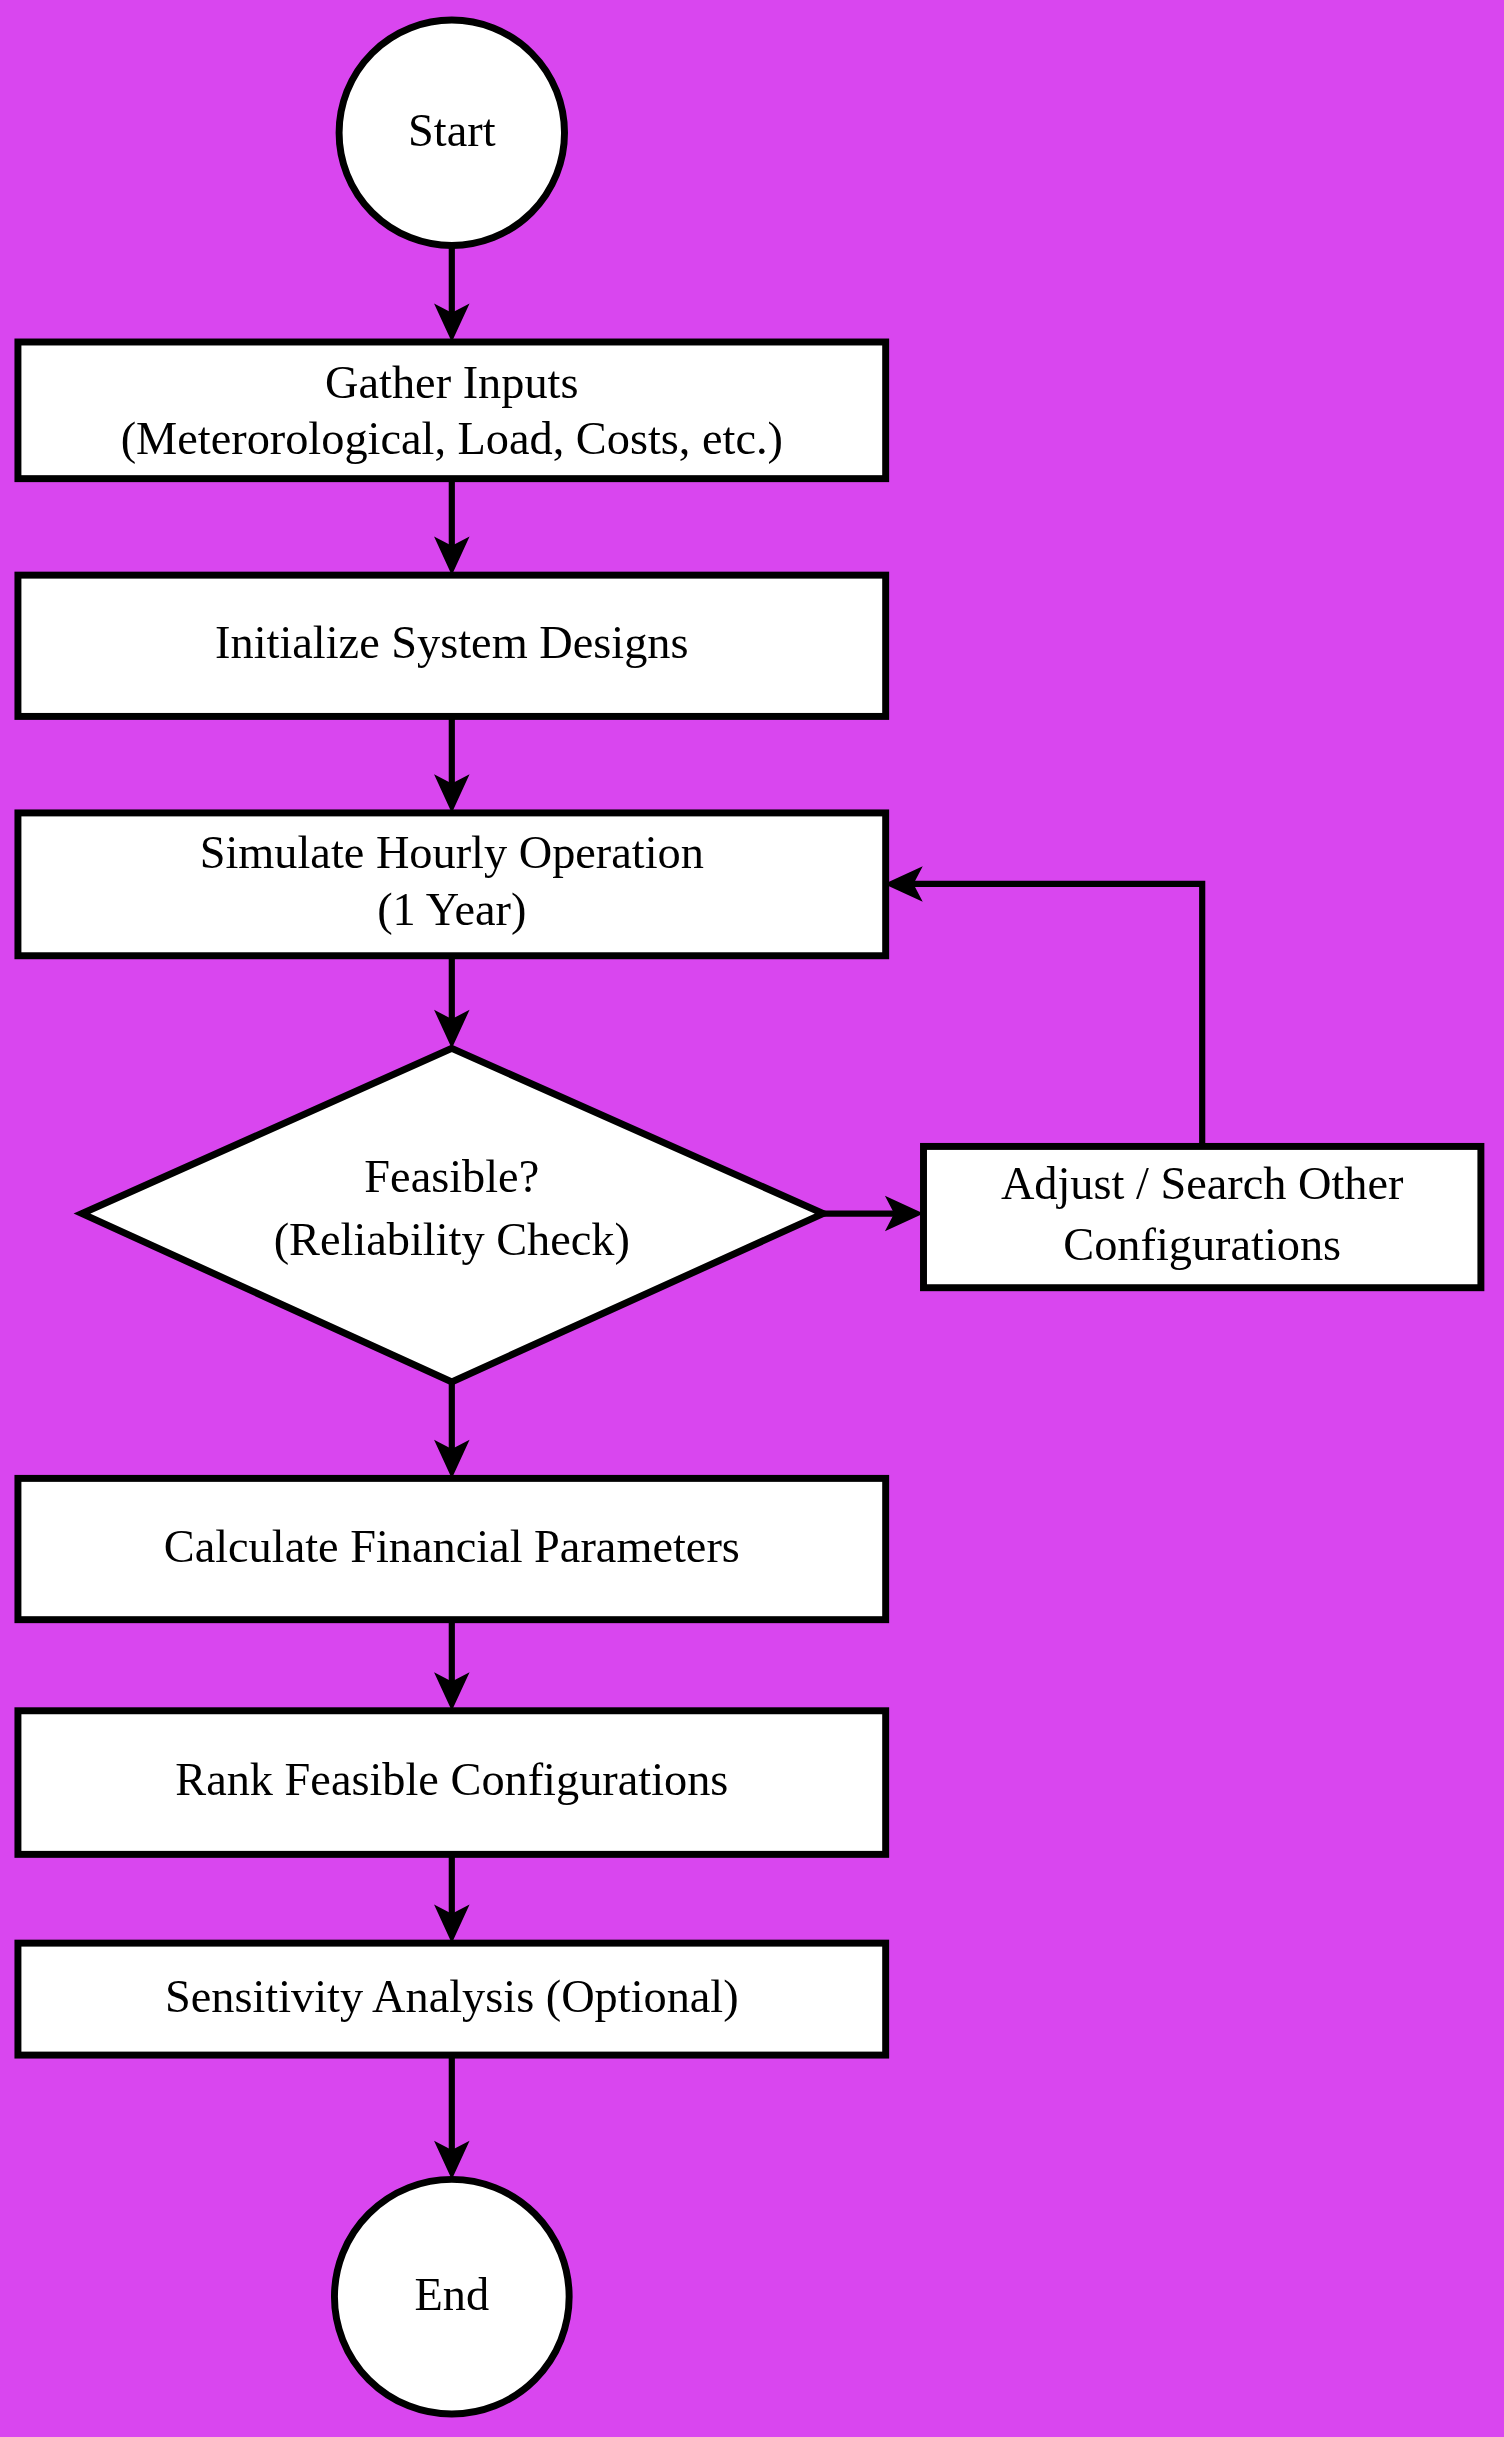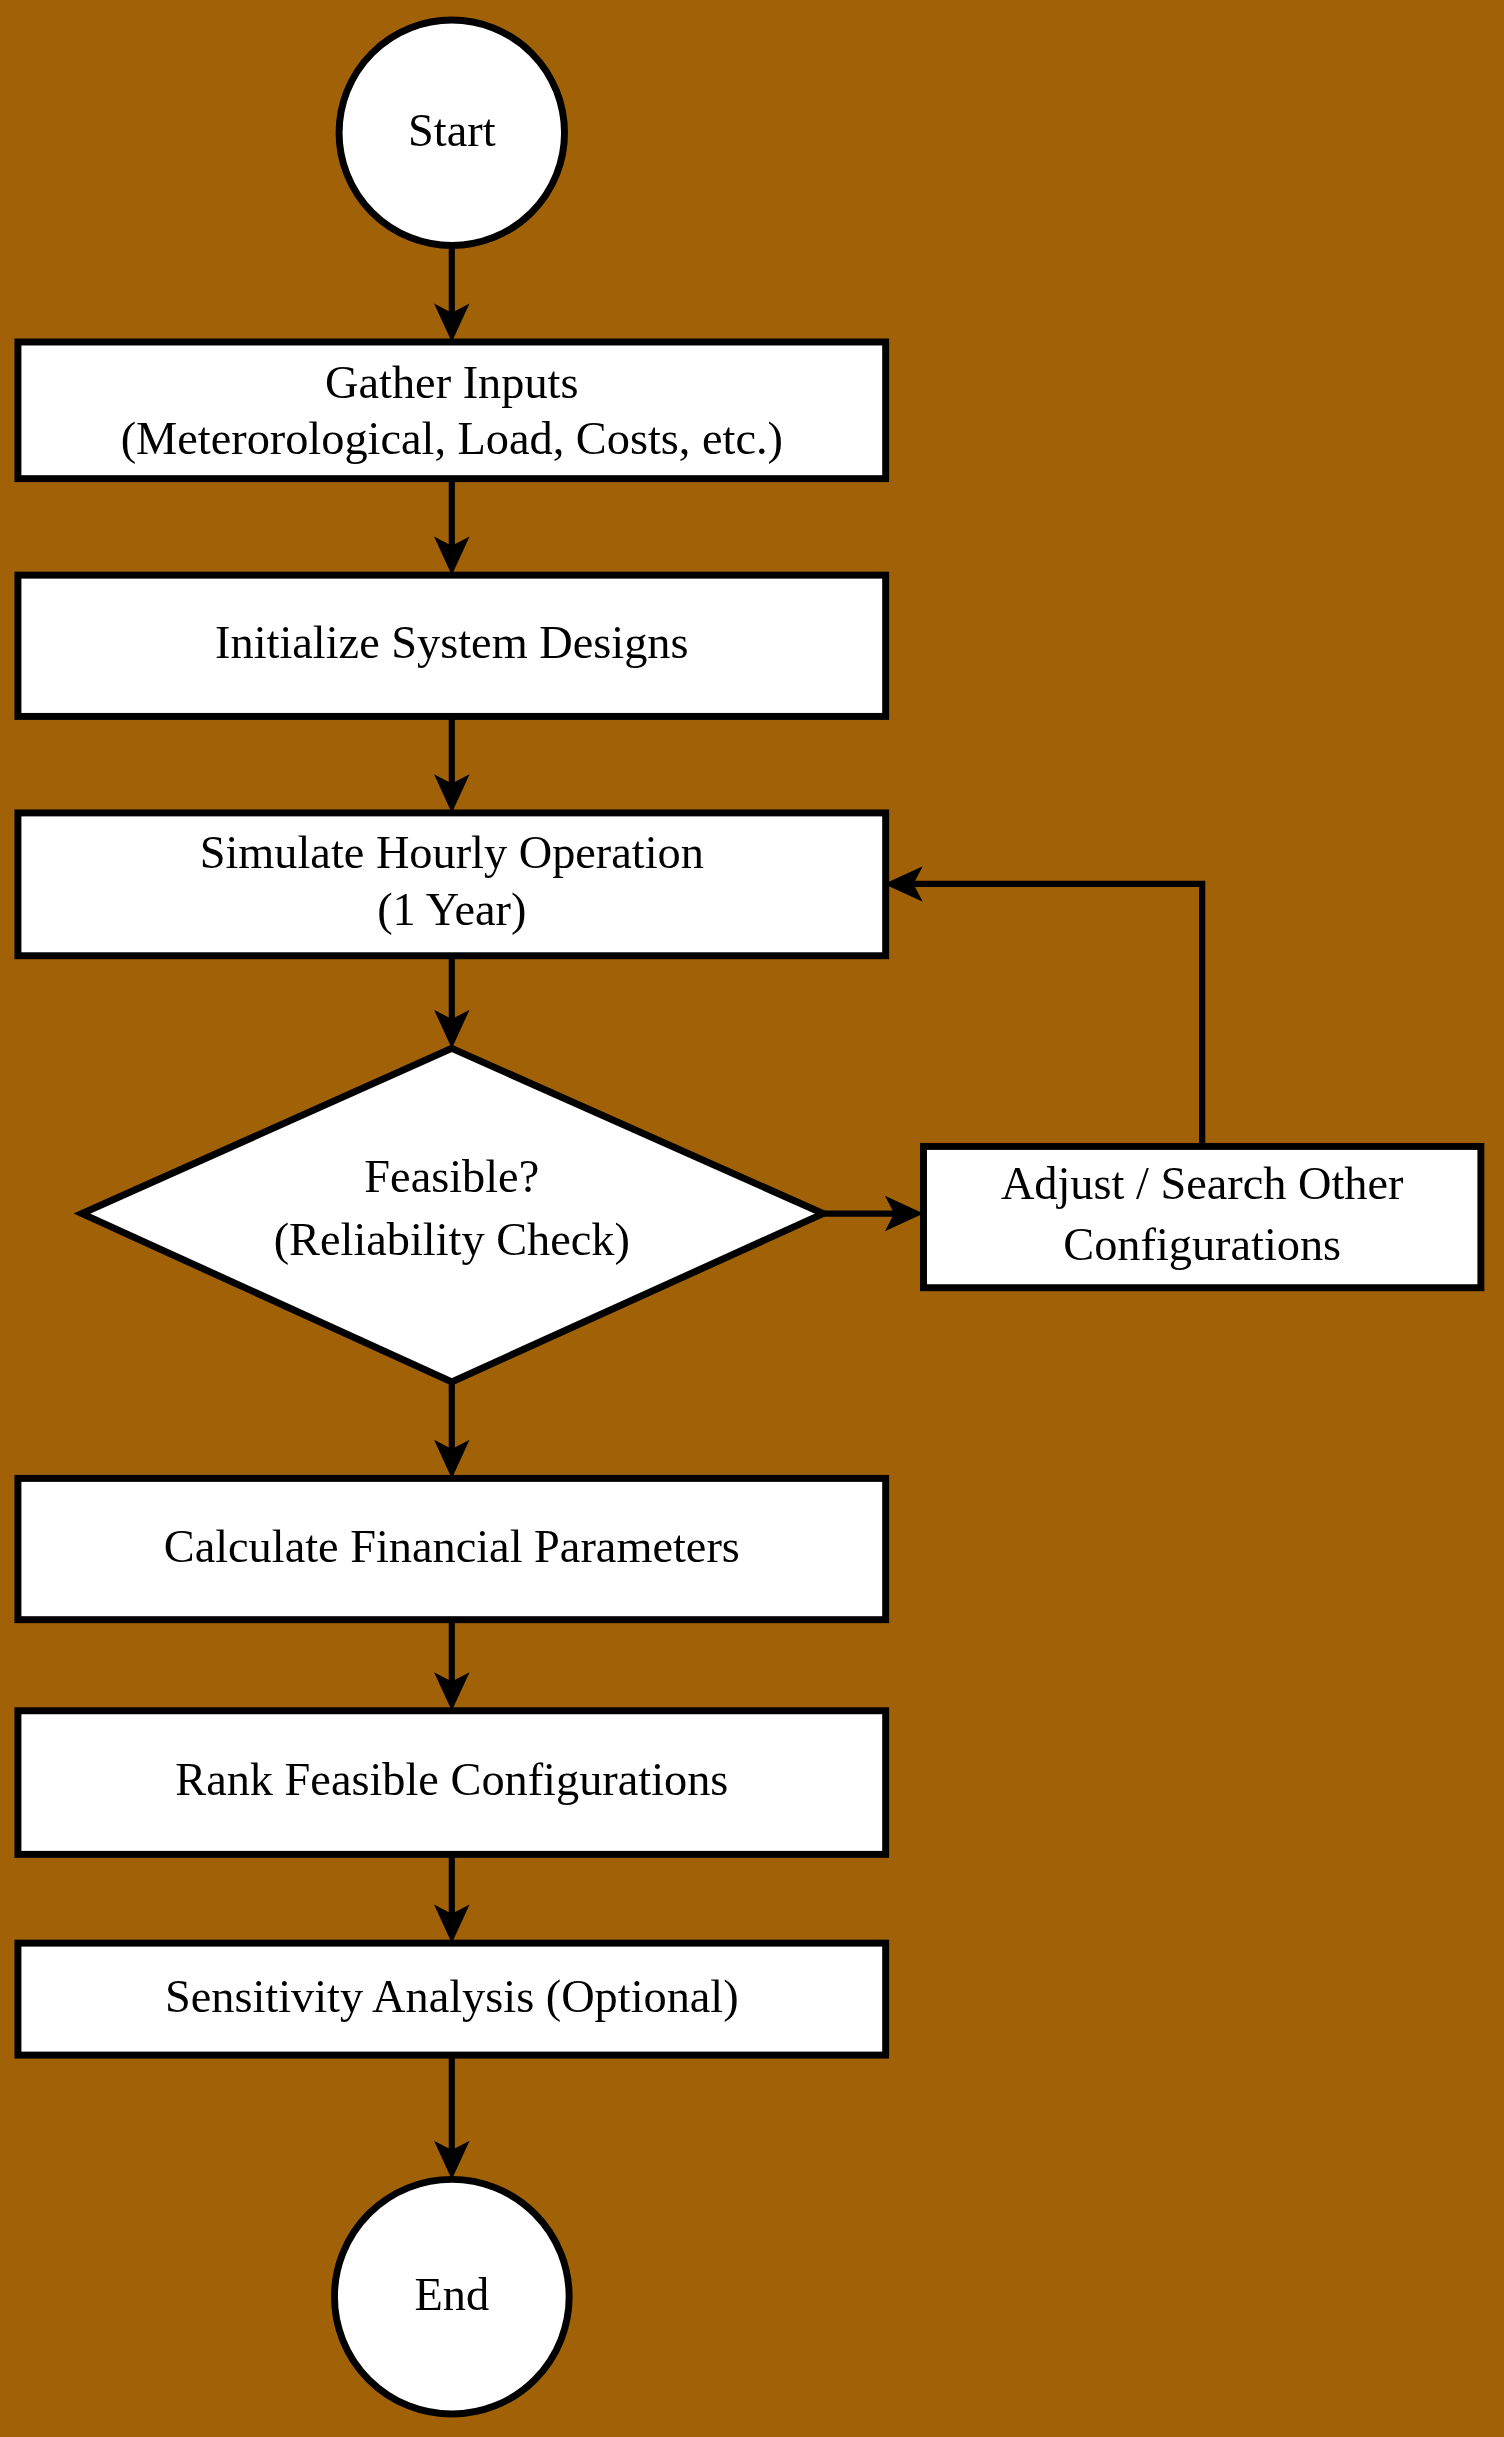--- a/index.html
+++ b/index.html
@@ -10,21 +10,21 @@
   body {
     width: 1505px;
     height: 2438px;
     font-family: "Liberation Serif", "DejaVu Serif", serif;
     overflow: hidden;
   }
   #flowchart-root {
     position: relative;
     width: 1505px;
     height: 2438px;
-    background: #a16207;
+    background: #d946ef;
   }
   svg#flow-svg {
     position: absolute;
     top: 0;
     left: 0;
     width: 1505px;
     height: 2438px;
     display: block;
   }
   .node-shape {

